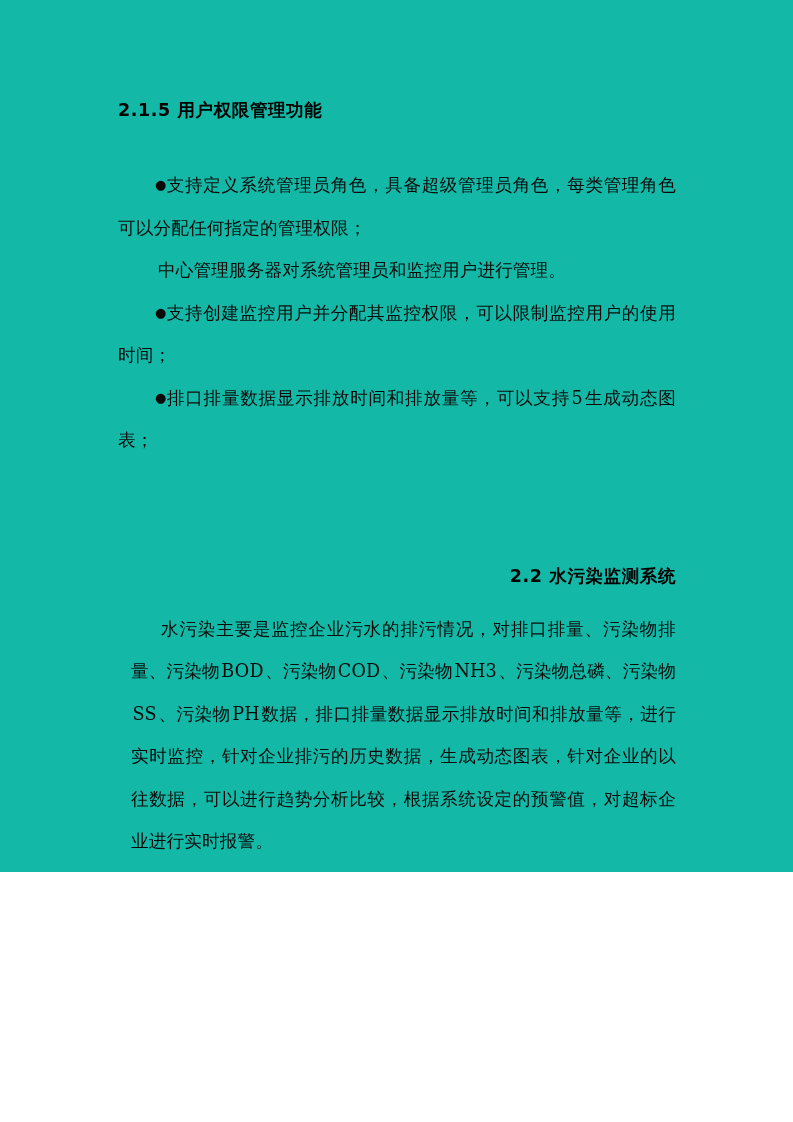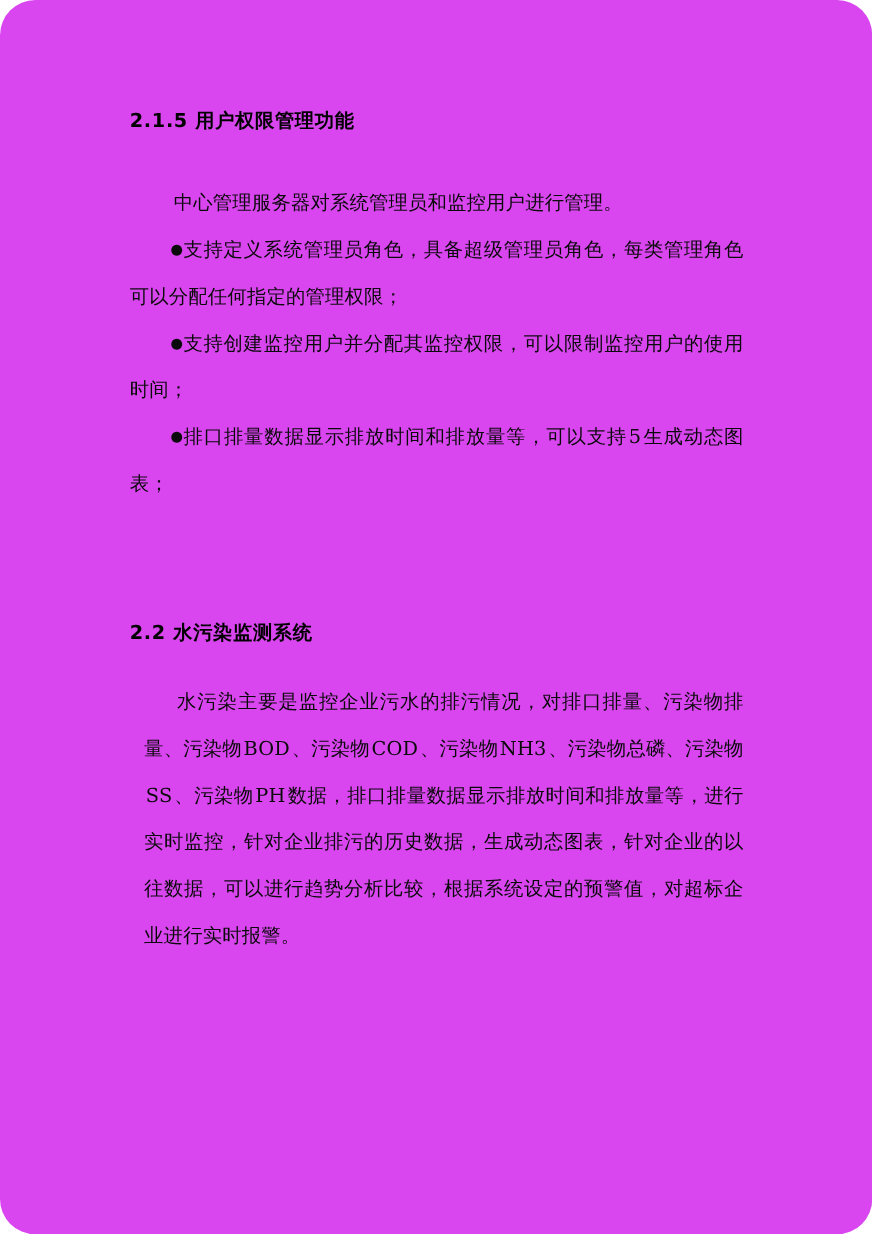--- a/index.html
+++ b/index.html
@@ -15,24 +15,23 @@
     font-family: "DejaVu Serif", "Liberation Serif", serif;
     color: #000000;
     -webkit-font-smoothing: antialiased;
   }
 
   .page {
     position: absolute;
     left: 0;
     top: 0;
     width: 793px;
-    height: 1122px;
-    background: #d946ef;
+    height: 872px;
+    background: #14b8a6;
     box-sizing: border-box;
-    border-radius: 32px;
   }
 
   .content {
     position: absolute;
     left: 118px;
     top: 96px;
     width: 558px;
   }
 
   
@@ -45,21 +44,22 @@
     margin: 0;
     white-space: nowrap;
   }
 
   .heading-1 {
     margin-bottom: 40px;
   }
 
   .heading-2 {
     margin-top: 0;
-    margin-bottom: 28px;
+    margin-bottom: 18px;
+    text-align: right;
   }
 
   
   .para {
     font-size: 17.6px;
     line-height: 42.5px;
     text-align: justify;
     text-justify: inter-ideograph;
     margin: 0;
     color: #0a0a0a;
@@ -102,23 +102,23 @@
   }
 </style>
 </head>
 <body>
 
 <div class="page">
   <div class="content">
 
     <h2 class="heading heading-1">2.1.5 用户权限管理功能</h2>
 
+    <p class="para para-bullet"><span class="bullet-glyph">●</span><span>支持定义系统管理员角色，具备超级管理员角色，每类管理角色可以分配任何指定的管理权限；</span></p>
+
     <p class="para para-indent-2">中心管理服务器对系统管理员和监控用户进行管理。</p>
-
-    <p class="para para-bullet"><span class="bullet-glyph">●</span><span>支持定义系统管理员角色，具备超级管理员角色，每类管理角色可以分配任何指定的管理权限；</span></p>
 
     <p class="para para-bullet"><span class="bullet-glyph">●</span><span>支持创建监控用户并分配其监控权限，可以限制监控用户的使用时间；</span></p>
 
     <p class="para para-bullet"><span class="bullet-glyph">●</span><span>排口排量数据显示排放时间和排放量等，可以支持</span><span class="latin">5</span><span>生成动态图表；</span></p>
 
 
     <div class="section-gap"></div>
 
     <div class="section-2">
       <h2 class="heading heading-2">2.2 水污染监测系统</h2>

